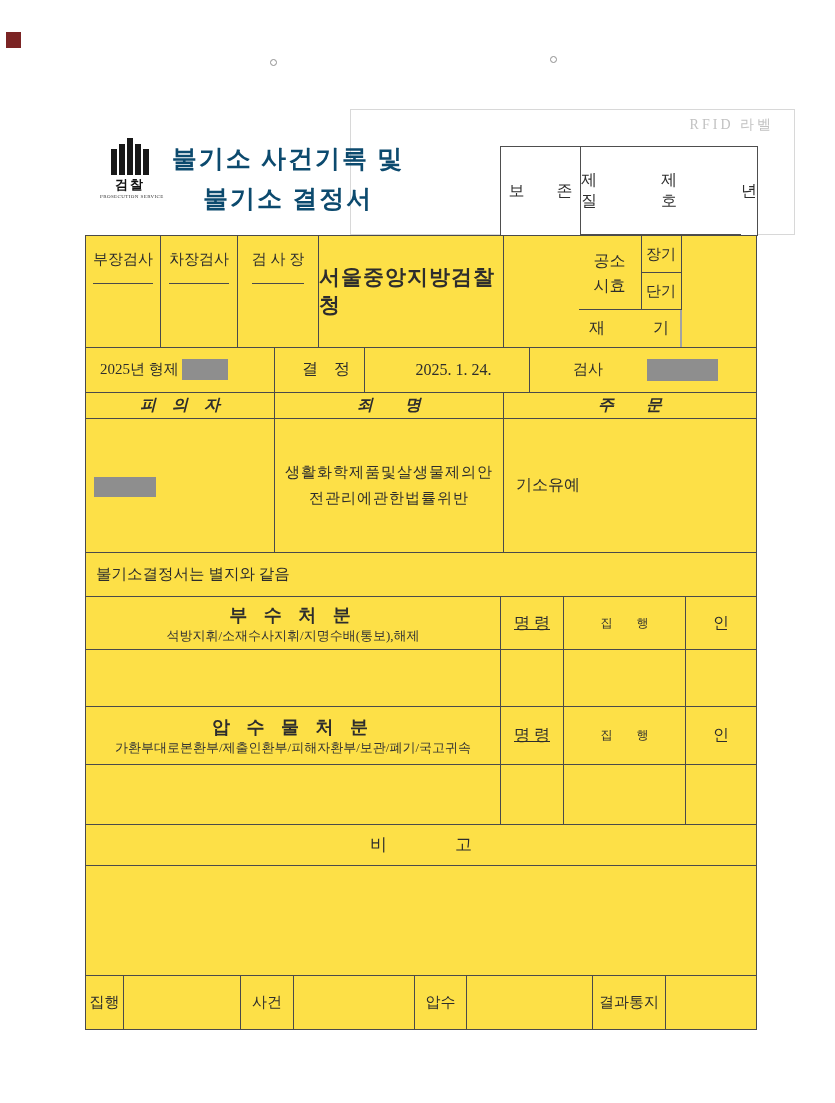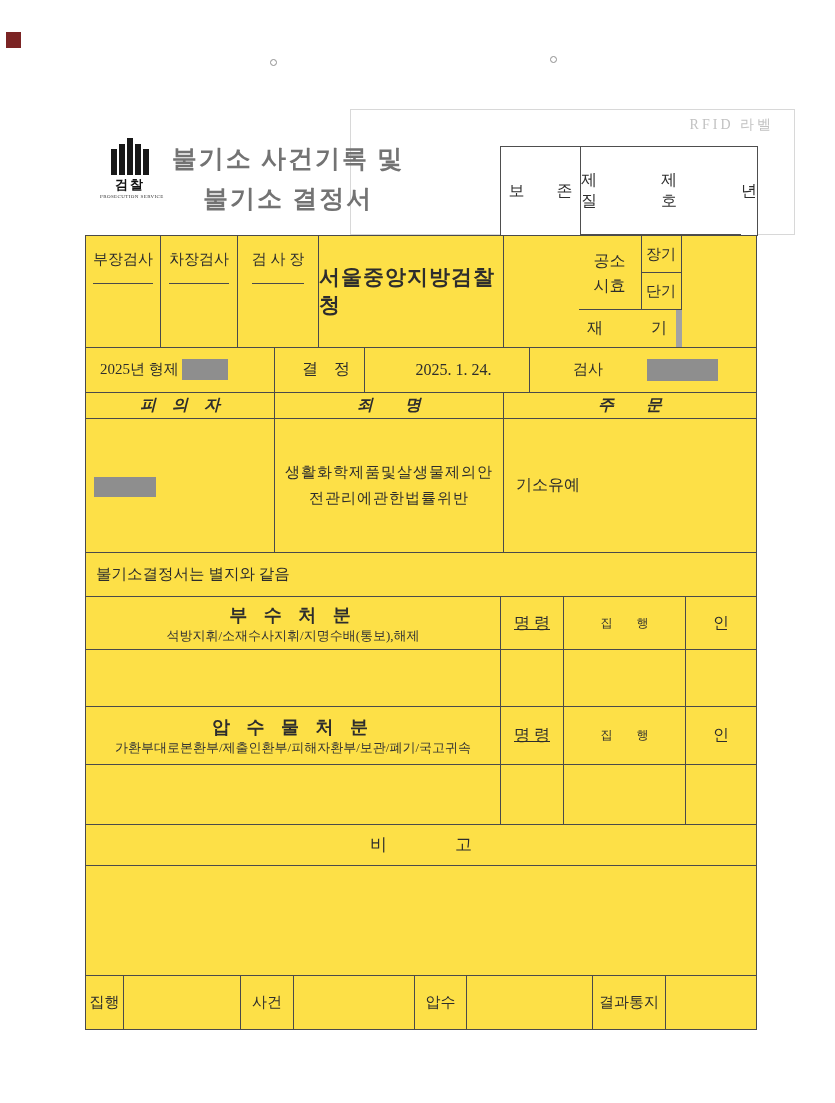--- a/index.html
+++ b/index.html
@@ -21,21 +21,21 @@
   .logo { position:absolute; left:100px; top:138px; width:60px; text-align:center; }
   .logo-bars { display:flex; align-items:flex-end; justify-content:center; gap:2px; height:37px; }
   .logo-bars i { display:block; width:6px; background:#181818; }
   .logo-bars i:nth-child(1){height:26px;} .logo-bars i:nth-child(2){height:31px;}
   .logo-bars i:nth-child(3){height:37px;} .logo-bars i:nth-child(4){height:31px;}
   .logo-bars i:nth-child(5){height:26px;}
   .logo-kr { font-size:13px; font-weight:bold; letter-spacing:2px; margin-top:1px; color:#111; }
   .logo-en { font-size:5px; letter-spacing:0.4px; color:#333; white-space:nowrap; }
   
   .doc-title { position:absolute; left:158px; top:139px; width:260px; text-align:center;
-    font-size:25px; font-weight:600; letter-spacing:2px; line-height:40px; color:#737373; }
+    font-size:25px; font-weight:600; letter-spacing:2px; line-height:40px; color:#0c4a6e; }
   
   .bojon { position:absolute; left:500px; top:146px; width:258px; height:90px;
     border:1px solid #4e4e4e; display:flex; background:#fff; }
   .bojon-label { width:100px; border-right:1px solid #4e4e4e; display:flex; align-items:center; justify-content:center; font-size:16px; }
   .bojon-rows { flex:1; display:flex; flex-direction:row; }
   .bojon-row { flex:1; display:flex; align-items:center; justify-content:center; font-size:16px; }
   .bojon-row.bb { border-bottom:1px solid #4e4e4e; }
   
   .main-table { position:absolute; left:85px; top:235px; width:672px; height:795px;
     border:1px solid #4a4a4a; background:#fde047; display:flex; flex-direction:column; }
@@ -51,21 +51,21 @@
   .office-cell { width:185px; font-size:21px; font-weight:bold; letter-spacing:1px; }
   .lim-col { flex:1; display:flex; flex-direction:column; border-right:none; }
   .lim-top { height:74px; border-bottom:1px solid #4a4a4a; display:flex; }
   .lim-label { width:63px; border-right:1px solid #4a4a4a; display:flex; flex-direction:column; align-items:center; justify-content:center; font-size:16px; line-height:25px; }
   .lim-rows { flex:1; display:flex; flex-direction:column; }
   .lim-row { flex:1; display:flex; }
   .lim-row.bb { border-bottom:1px solid #4a4a4a; }
   .lim-sub { width:40px; border-right:1px solid #4a4a4a; display:flex; align-items:center; justify-content:center; font-size:15px; }
   .lim-val { flex:1; }
   .lim-bottom { flex:1; display:flex; }
-  .reopen { width:103px; border-right:6px solid #a3a3a3; display:flex; align-items:center; justify-content:center; font-size:16px; }
+  .reopen { width:103px; border-right:2px solid #a3a3a3; display:flex; align-items:center; justify-content:center; font-size:16px; }
   .r2 { height:45px; font-size:15px;gap:13px; }
   .case-no { width:189px; justify-content:flex-start; padding-left:14px; }
   .dec-label { width:77px; font-size:16px; }
   .dec-date { width:152px; font-size:16px; }
   .prosecutor { flex:1; justify-content:flex-start; padding-left:30px; }
   .redact { background:#8e8e8e; }
   .redact.rd1 { width:46px; height:21px; margin-left:3px; }
   .redact.rd2 { width:71px; height:22px; margin-left:auto; margin-right:38px; }
   .redact.rd3 { position:absolute; left:8px; top:58px; width:62px; height:20px; }
   .r3 { height:26px; font-size:16px; font-weight:600;font-style:italic; }

